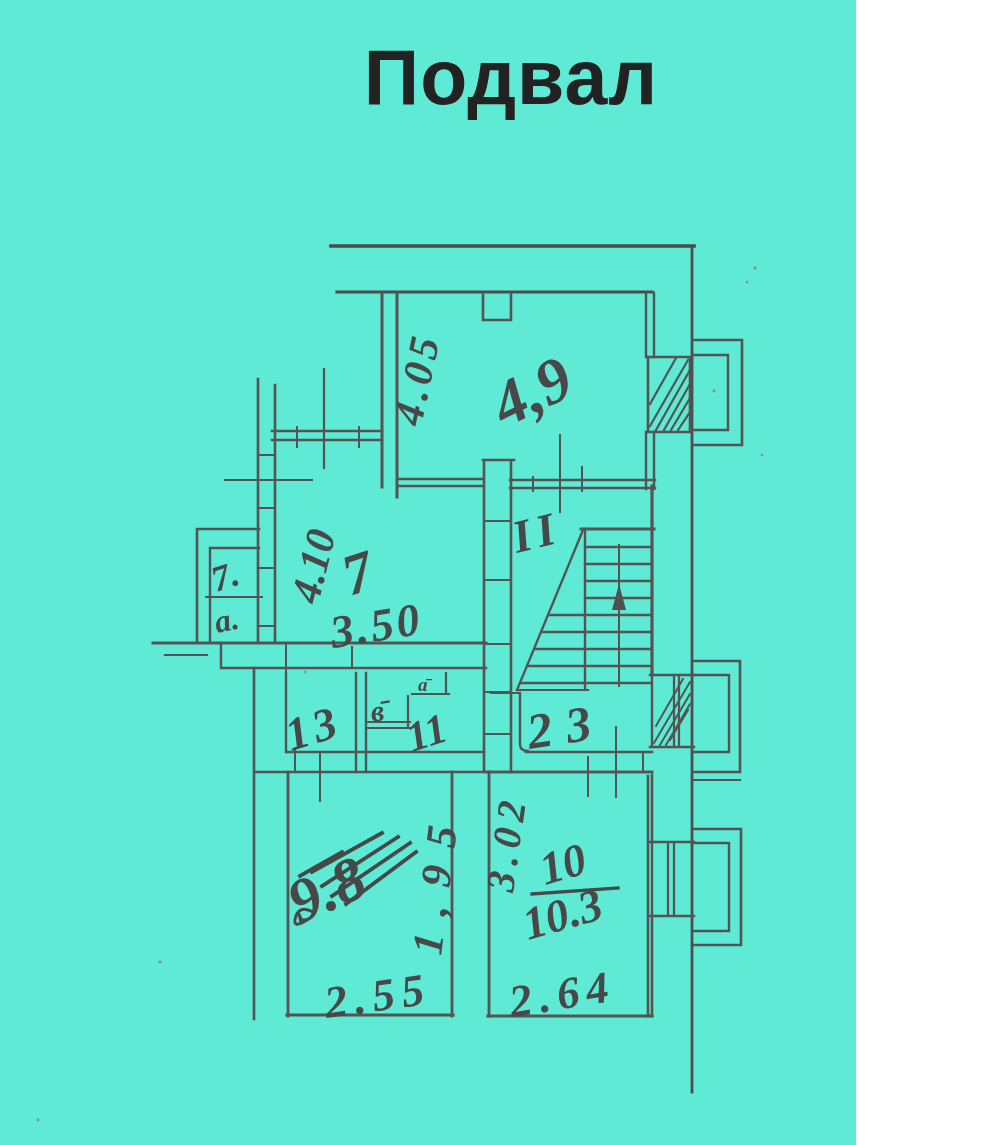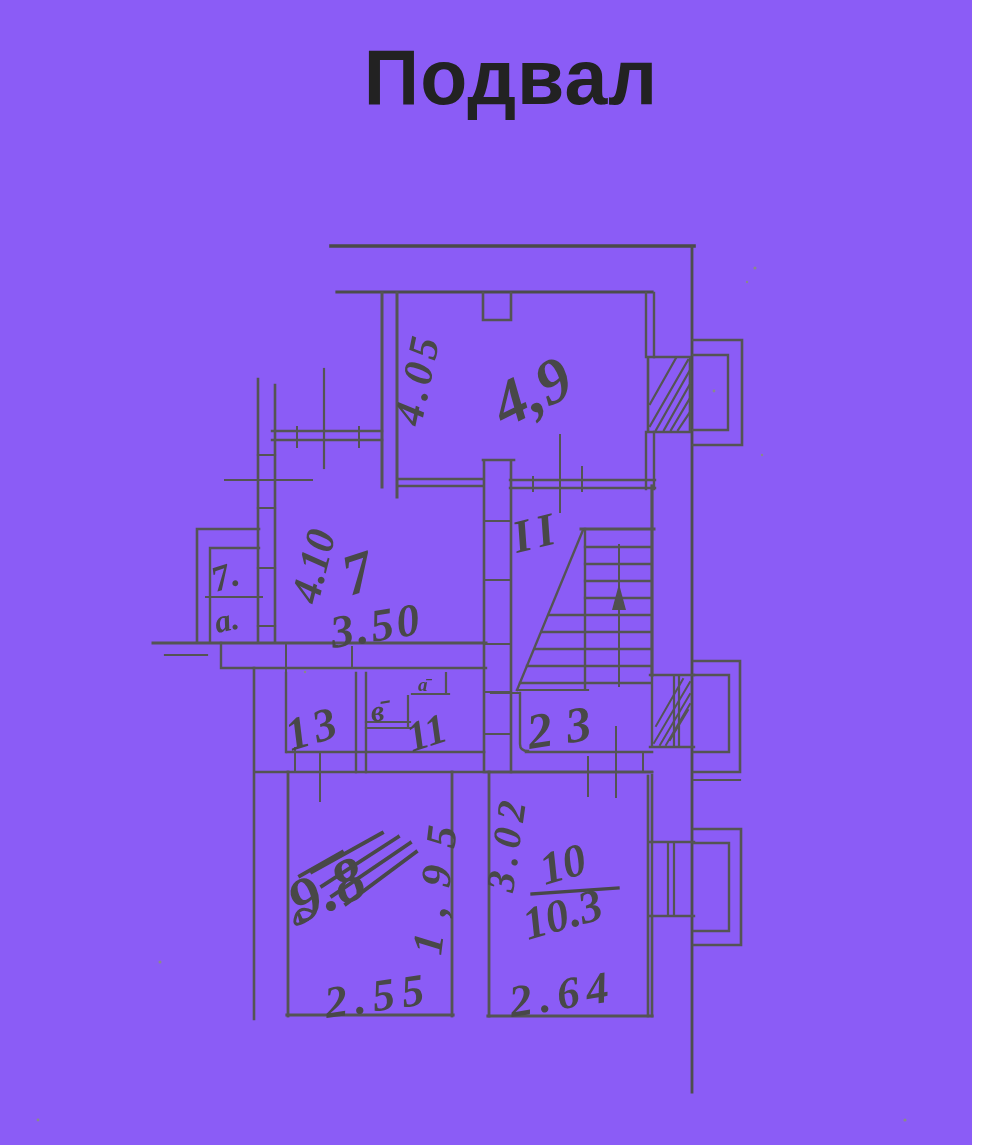--- a/index.html
+++ b/index.html
@@ -1,16 +1,16 @@
 <!DOCTYPE html>
 <html><head>
 <meta charset="utf-8">
 <style>
   html,body{margin:0;padding:0;background:#ffffff;}
-  #page{position:relative;width:972px;height:1145px;background:#8b5cf6;overflow:hidden;}
+  #page{position:relative;width:856px;height:1145px;background:#5eead4;overflow:hidden;}
   #plan{position:absolute;left:0;top:0;filter:blur(0.45px);}
   #title{position:absolute;left:11px;top:33px;width:1000px;text-align:center;
     font-family:"Liberation Sans", sans-serif;font-weight:bold;font-size:77px;
     color:#222;letter-spacing:1px;filter:blur(0.6px);}
 </style>
 </head>
 <body>
 <div id="page">
 
   <div id="title">Подвал</div>

